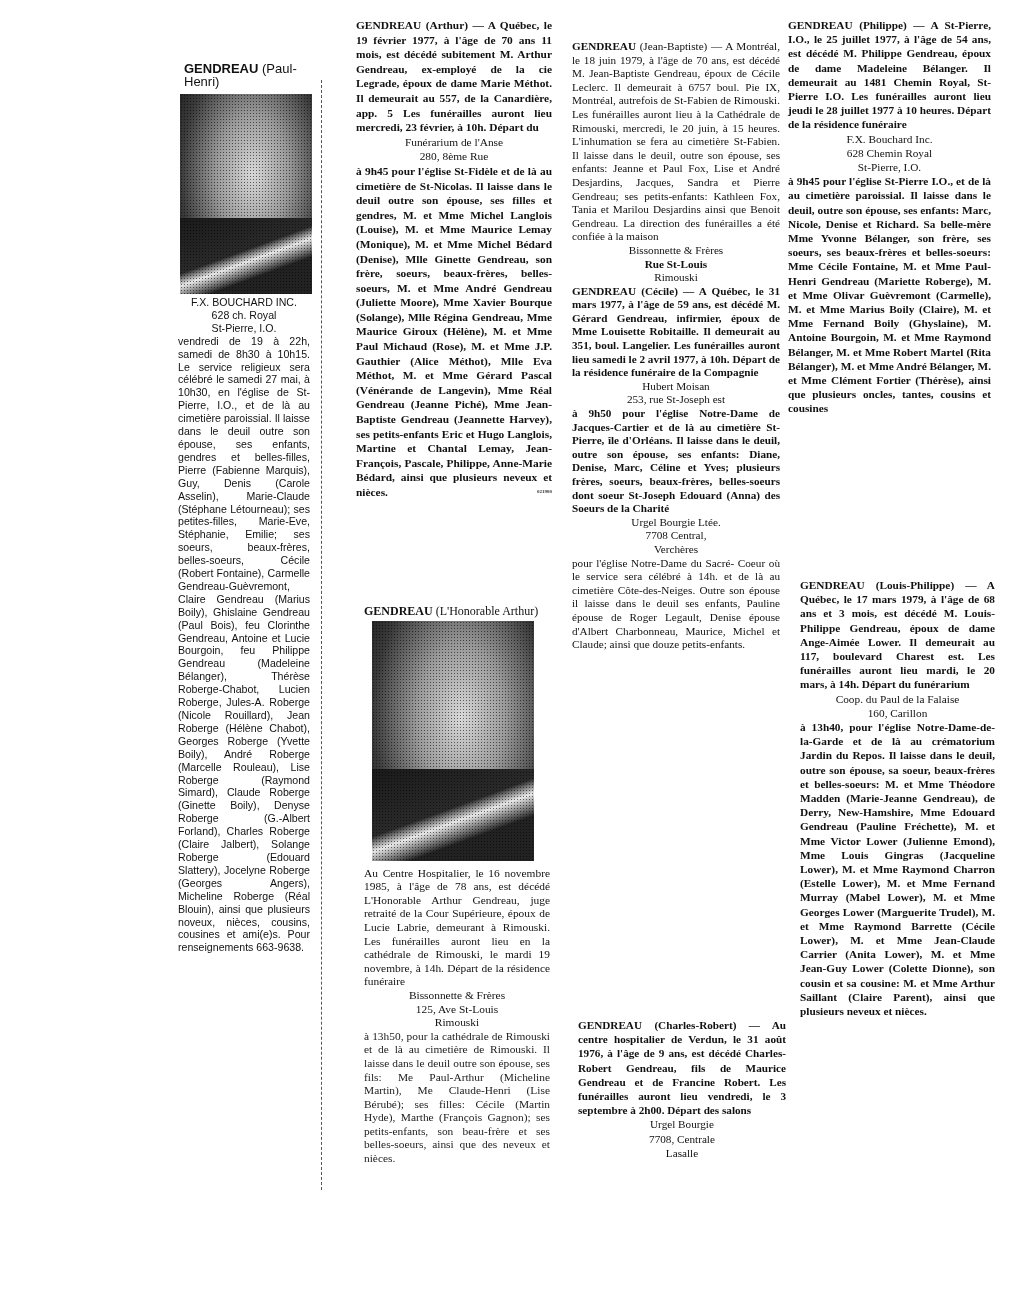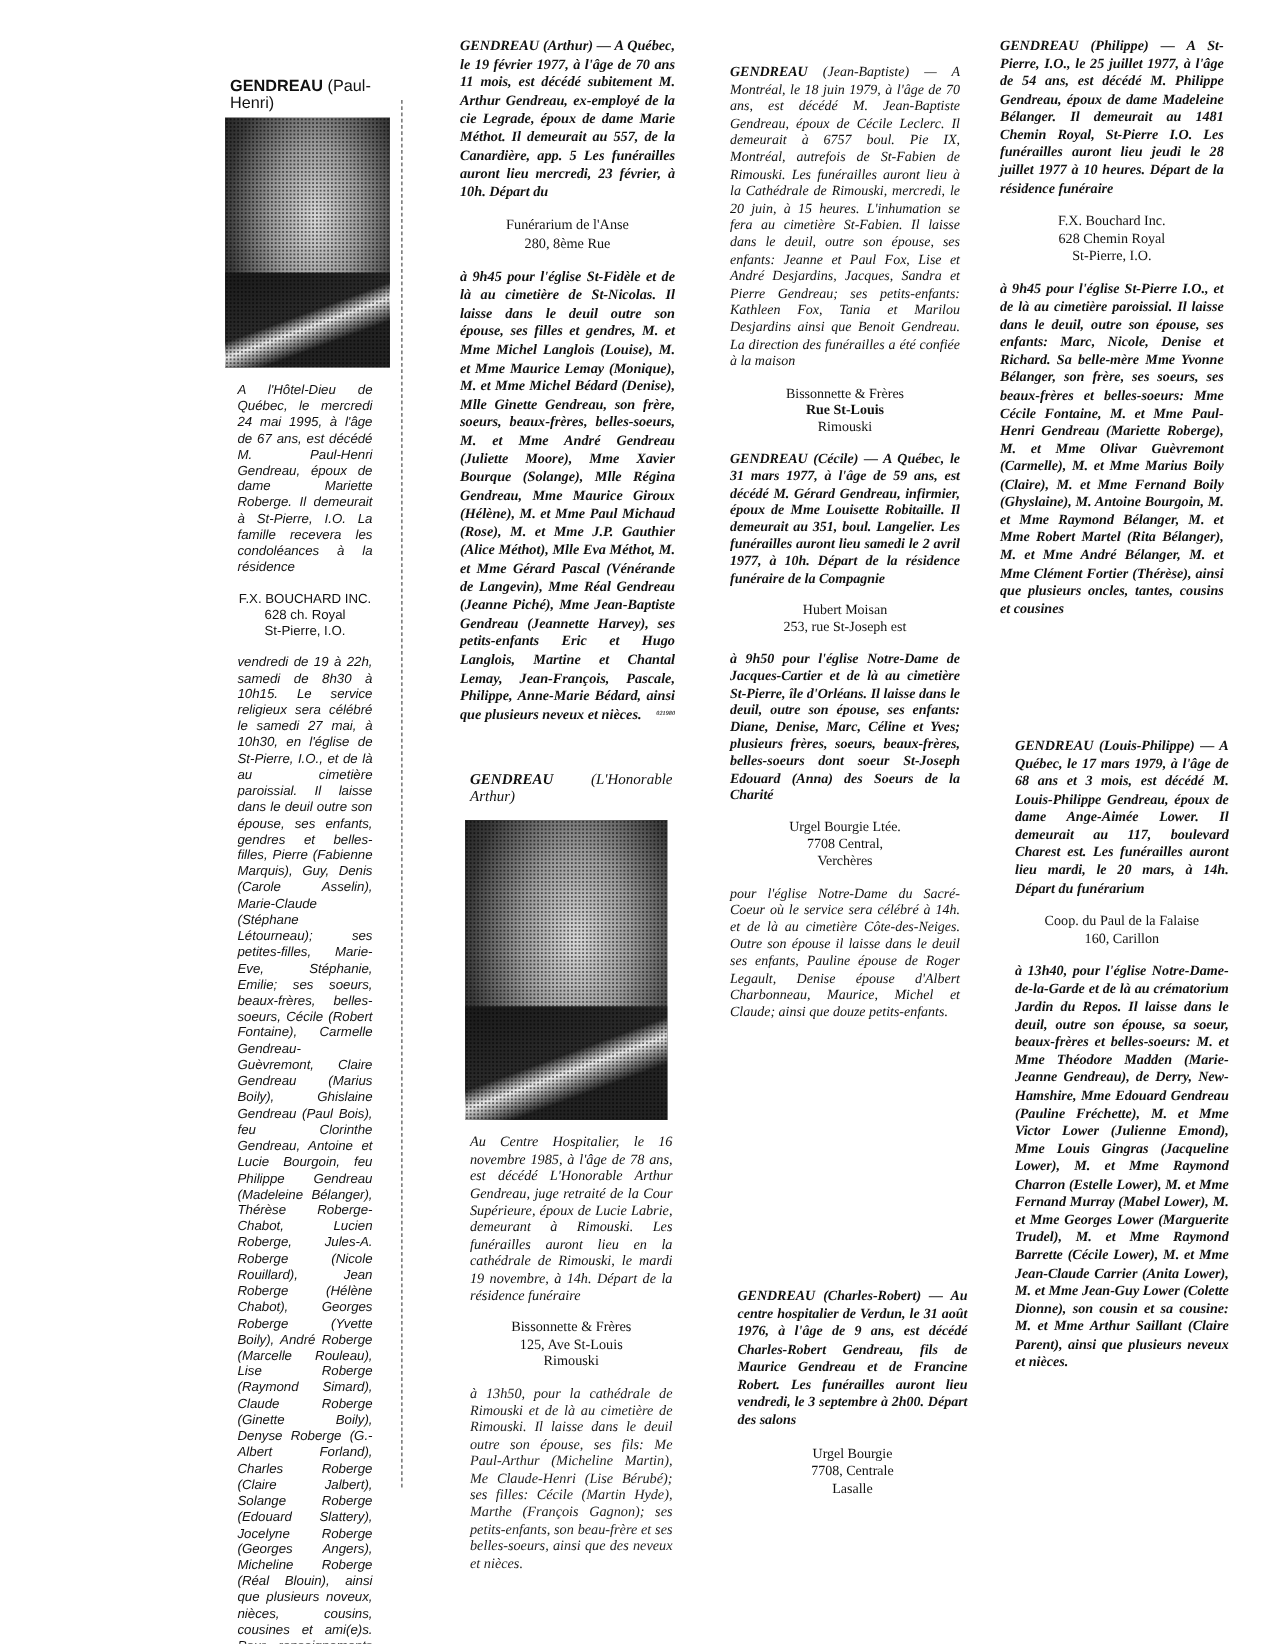--- a/index.html
+++ b/index.html
@@ -1,20 +1,20 @@
 <!DOCTYPE html>
 <html><head>
 <meta charset="utf-8">
 <style>
   html, body { margin: 0; padding: 0; background: #ffffff; }
   body { width: 1018px; height: 1315px; position: relative; overflow: hidden; color: #111; }
   .clip { position: absolute; }
   .sans { font-family: "Liberation Sans", sans-serif; }
   .serif { font-family: "Liberation Serif", serif; }
-  .p { margin: 12px; text-align: justify; hyphens: manual; font-style: italic; }
+  .p { margin: 0; text-align: justify; hyphens: manual; }
   .c { margin: 0; text-align: center; font-weight: normal; }
   .hd { font-weight: bold; }
   .bold { font-weight: bold; }
   .photo { background:
       radial-gradient(ellipse at 55% 40%, #d8d8d8 0%, #9a9a9a 35%, #3a3a3a 70%, #111 100%);
       position: relative; overflow: hidden; }
   .photo::after { content: ""; position: absolute; inset: 0;
       background-image: radial-gradient(#000 0.6px, transparent 0.8px);
       background-size: 3px 3px; opacity: 0.55; }
   .photo .shoulder { position: absolute; left: 0; right: 0; bottom: 0; height: 38%;
@@ -45,21 +45,20 @@
 <body>
 
 <div id="c1" class="clip sans">
   <div class="title">
     <span class="hd">GENDREAU</span>
     <span>(Paul-Henri)</span>
   </div>
   <div class="photo">
       <div class="shoulder"></div>
     </div>
-  <p class="p">A l'Hôtel-Dieu de Québec, le mercredi 24 mai 1995, à l'âge de 67 ans, est décédé M. Paul-Henri Gendreau, époux de dame Mariette Roberge. Il demeurait à St-Pierre, I.O. La famille recevera les condoléances à la résidence</p>
   <p class="c">F.X. BOUCHARD INC.</p>
   <p class="c">628 ch. Royal</p>
   <p class="c">St-Pierre, I.O.</p>
   <p class="p">vendredi de 19 à 22h, samedi de 8h30 à 10h15. Le service religieux sera célébré le samedi 27 mai, à 10h30, en l'église de St-Pierre, I.O., et de là au cimetière paroissial. Il laisse dans le deuil outre son épouse, ses enfants, gendres et belles-filles, Pierre (Fabienne Marquis), Guy, Denis (Carole Asselin), Marie-Claude (Stéphane Létourneau); ses petites-filles, Marie-Eve, Stéphanie, Emilie; ses soeurs, beaux-frères, belles-soeurs, Cécile (Robert Fontaine), Carmelle Gendreau-Guèvremont, Claire Gendreau (Marius Boily), Ghislaine Gendreau (Paul Bois), feu Clorinthe Gendreau, Antoine et Lucie Bourgoin, feu Philippe Gendreau (Madeleine Bélanger), Thérèse Roberge-Chabot, Lucien Roberge, Jules-A. Roberge (Nicole Rouillard), Jean Roberge (Hélène Chabot), Georges Roberge (Yvette Boily), André Roberge (Marcelle Rouleau), Lise Roberge (Raymond Simard), Claude Roberge (Ginette Boily), Denyse Roberge (G.-Albert Forland), Charles Roberge (Claire Jalbert), Solange Roberge (Edouard Slattery), Jocelyne Roberge (Georges Angers), Micheline Roberge (Réal Blouin), ainsi que plusieurs noveux, nièces, cousins, cousines et ami(e)s. Pour renseignements 663-9638.</p>
 </div>
 <div class="rule-dash" style="left:321px; top:80px; height:1110px;"></div>
 
 <div id="c2" class="clip serif">
   <p class="p bold">
     <span class="hd">GENDREAU</span>

